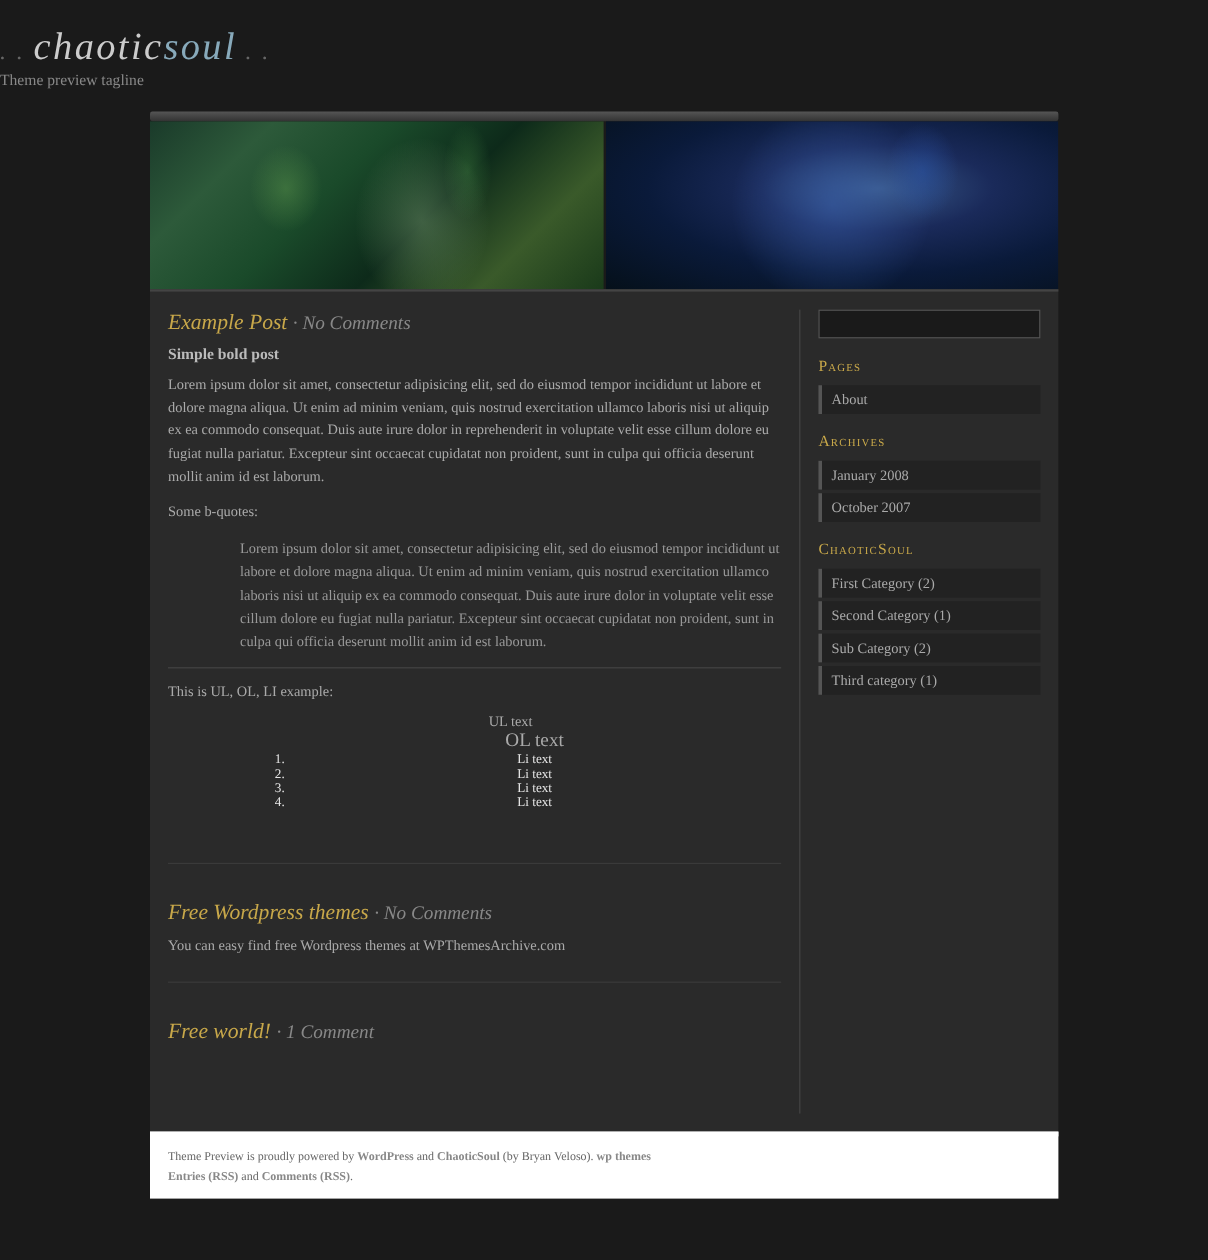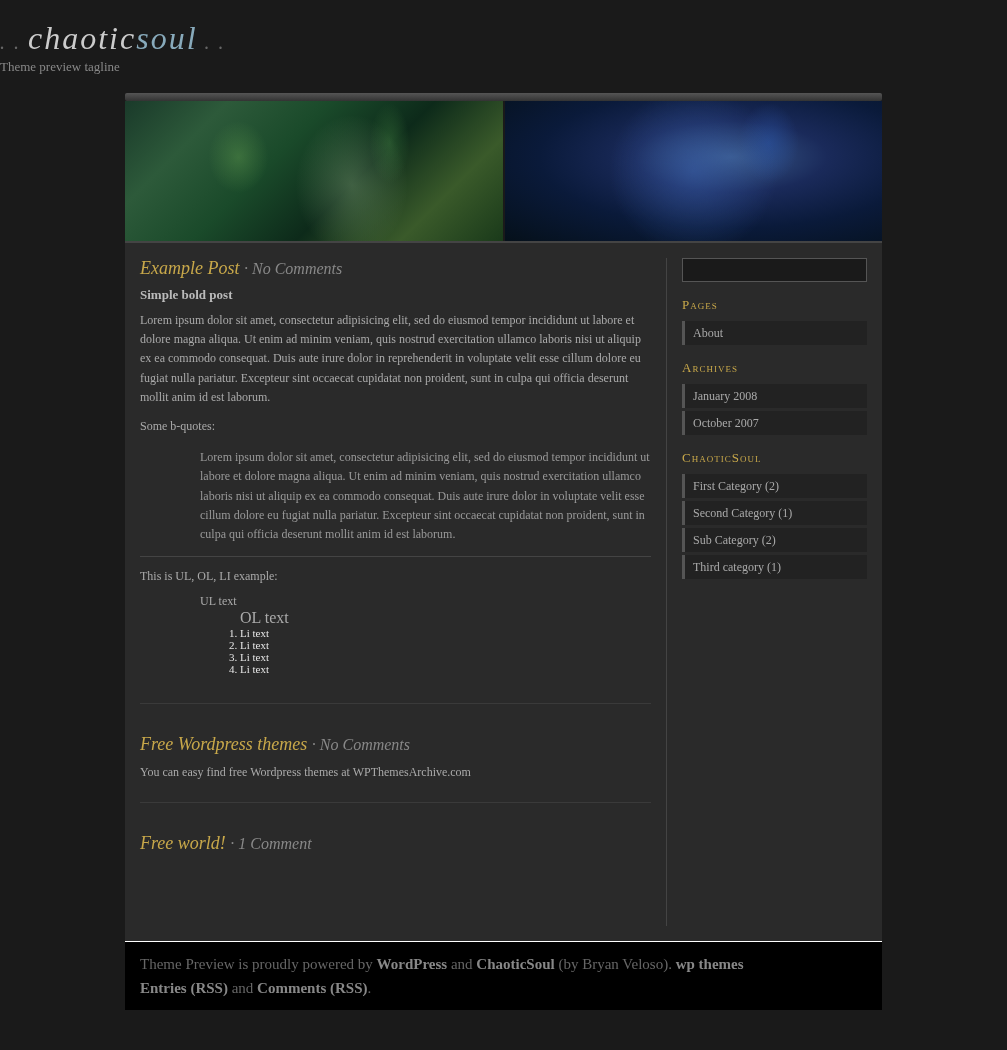--- a/index.html
+++ b/index.html
@@ -137,21 +137,22 @@
       font-size: 12px;
       line-height: 1.6;
       border-left: none;
     }
     .hr-line {
       border: none;
       border-top: 1px solid #444;
       margin: 10px 0;
     }
     .ul-example {
-      margin: 8px 0 8px 60px;
+      margin: 8px 0 24px 60px;
+      text-align: center;
     }
     .ul-text {
       color: #aaa;
       font-size: 12px;
     }
     .ol-text {
       color: #aaa;
       font-size: 16px;
       margin-left: 20px;
     }
@@ -201,24 +202,24 @@
     }
     .sidebar-list li a {
       color: #aaa;
       text-decoration: none;
       font-size: 12px;
     }
 
     
     #footer {
       margin: 0 125px;
-      background: #000000;
-      border-top: 1px solid #ffffff;
+      background: #ffffff;
+      border-top: 4px solid #ffffff;
       padding: 10px 15px;
-      font-size: 15px;
+      font-size: 10px;
       color: #666;
       line-height: 1.6;
     }
     #footer a {
       color: #888;
       text-decoration: none;
       font-weight: bold;
     }
 
     .comments-text {

